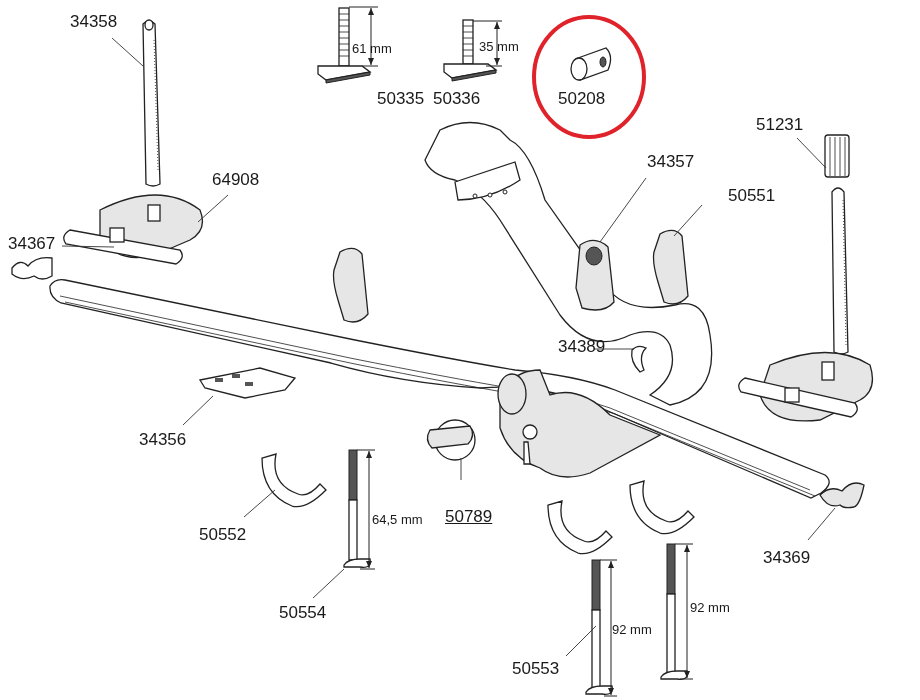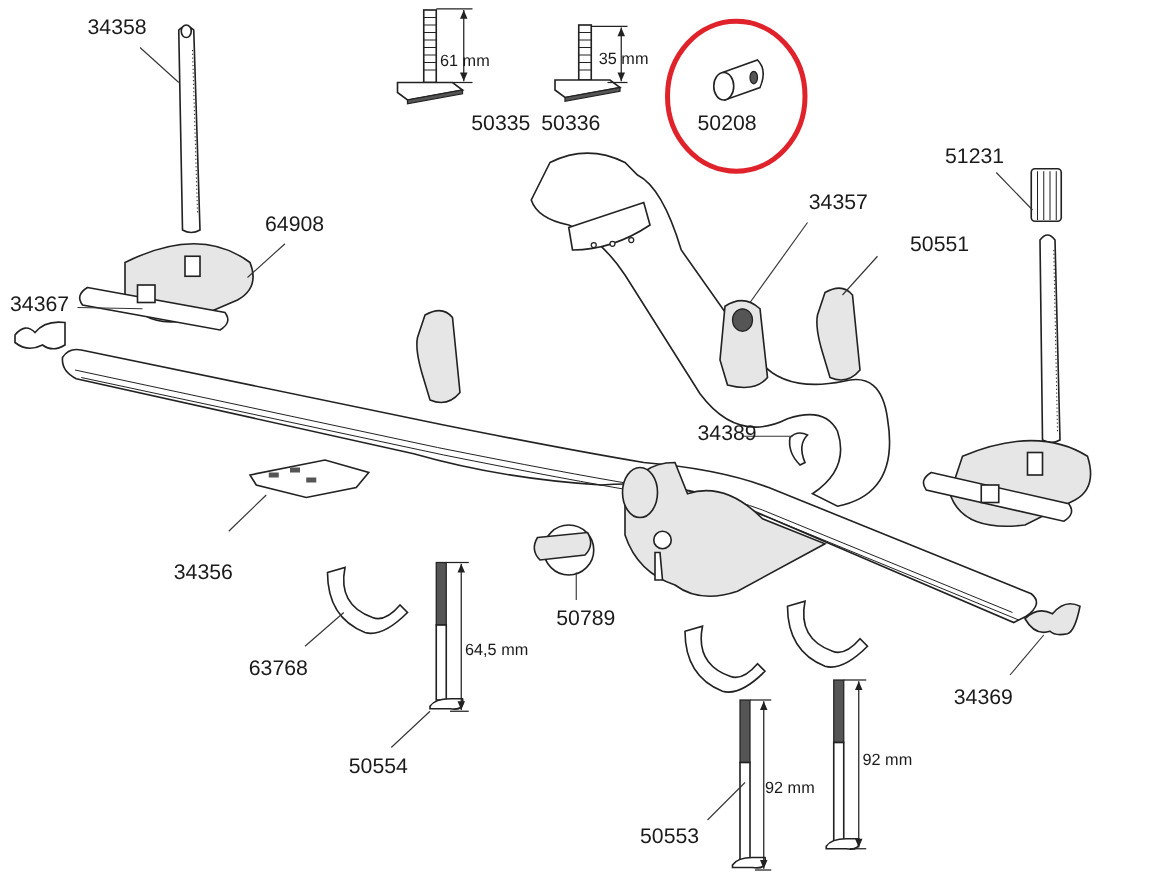--- a/index.html
+++ b/index.html
@@ -196,23 +196,23 @@
 <span class="label" style="left:70px;top:13px;">34358</span>
 <span class="label" style="left:212px;top:171px;">64908</span>
 <span class="label" style="left:8px;top:235px;">34367</span>
 <span class="label" style="left:332px;top:90px;margin-left:45px;">50335</span>
 <span class="label" style="left:433px;top:90px;">50336</span>
 <span class="label" style="left:558px;top:90px;">50208</span>
 <span class="label" style="left:756px;top:116px;">51231</span>
 <span class="label" style="left:647px;top:153px;">34357</span>
 <span class="label" style="left:688px;top:187px;margin-left:40px;">50551</span>
 <span class="label" style="left:542px;top:338px;margin-left:16px;">34389</span>
-<span class="label" style="left:139px;top:431px;margin-top:18px;">34356</span>
-<span class="label" style="left:445px;top:486px;">50789</span>
-<span class="label" style="left:199px;top:526px;">63768</span>
+<span class="label" style="left:139px;top:431px;">34356</span>
+<span class="label" style="left:445px;top:508px;text-decoration:underline;">50789</span>
+<span class="label" style="left:199px;top:526px;">50552</span>
 <span class="label" style="left:279px;top:604px;">50554</span>
 <span class="label" style="left:512px;top:660px;">50553</span>
 <span class="label" style="left:763px;top:549px;">34369</span>
 
 
 <span class="dim" style="left:352px;top:42px;">61 mm</span>
 <span class="dim" style="left:479px;top:40px;text-align:center;">35 mm</span>
 <span class="dim" style="left:372px;top:513px;">64,5 mm</span>
 <span class="dim" style="left:612px;top:623px;">92 mm</span>
 <span class="dim" style="left:690px;top:601px;">92 mm</span>

